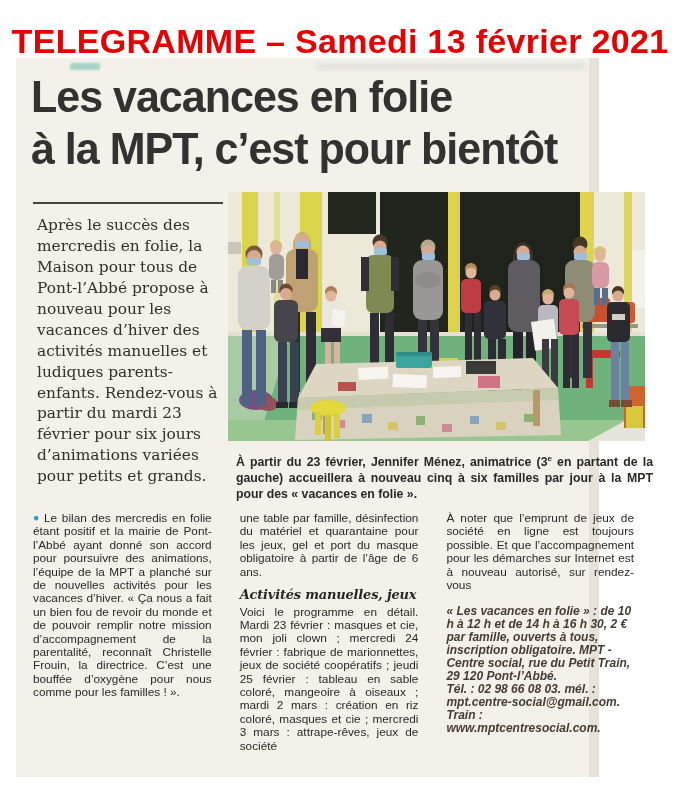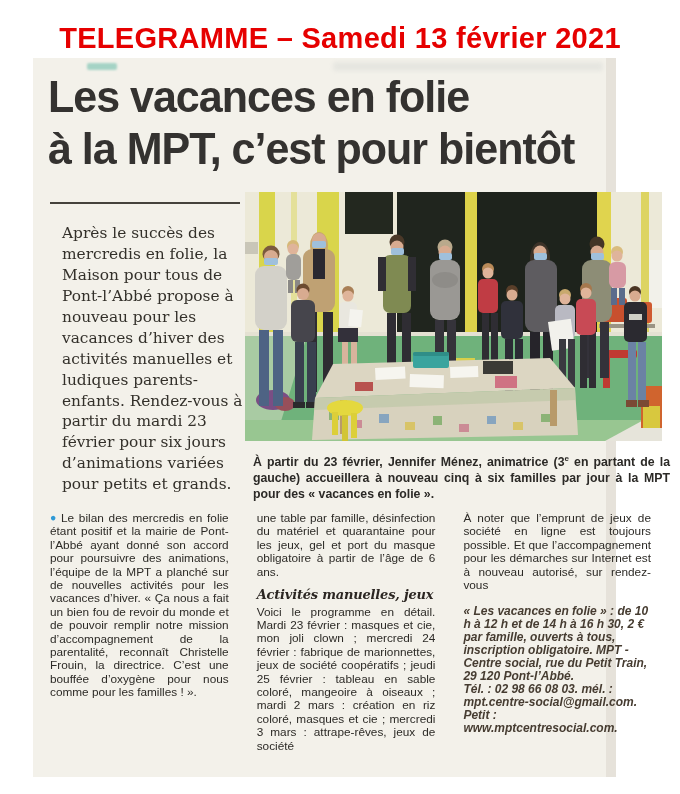--- a/index.html
+++ b/index.html
@@ -3,46 +3,46 @@
 <meta charset="utf-8">
 <style>
   html,body{margin:0;padding:0;}
   body{
     width:680px;height:794px;position:relative;overflow:hidden;
     background:#ffffff;
     font-family:"Liberation Sans",sans-serif;
   }
   .masthead{
     position:absolute;top:22px;left:0;width:100%;text-align:center;
-    font-family:"Liberation Sans",sans-serif;font-weight:bold;font-size:29px;
+    font-family:"Liberation Sans",sans-serif;font-weight:bold;font-size:34px;
     color:#e60000;letter-spacing:.3px;
   }
   .clipping{
-    position:absolute;left:33px;top:58px;width:583px;height:719px;
+    position:absolute;left:16px;top:58px;width:583px;height:719px;
     background:#f3f1ea;
   }
   .scan-shade{
     position:absolute;right:0;top:0;width:10px;height:100%;
     background:rgba(190,185,170,.25);
   }
   .ghost{position:absolute;background:#9aa5a8;opacity:.14;border-radius:2px;}
   .ghost1{left:300px;top:4px;width:270px;height:9px;filter:blur(2px);}
   .ghost2{left:560px;top:148px;width:60px;height:8px;filter:blur(2px);}
   .ghost3{left:54px;top:5px;width:30px;height:7px;background:#49b09a;opacity:.45;filter:blur(1px);}
   .headline{
     position:absolute;left:15px;top:12px;margin:0;width:610px;
     font-family:"Liberation Sans",sans-serif;font-weight:700;
     font-size:43px;line-height:1.2;letter-spacing:-1px;color:#343230;
   }
   .headline .hl{display:block;transform:scaleY(1.04);transform-origin:left top;}
   .rule{
     position:absolute;left:17px;top:144px;width:190px;height:2px;background:#45423c;
   }
   .lead{
-    position:absolute;left:17px;top:153px;width:197px;margin:12px;
+    position:absolute;left:17px;top:153px;width:197px;margin:4px;
     font-family:"DejaVu Serif",serif;font-size:15.4px;line-height:1.36;
     color:#33302a;
   }
   .photo{
     position:absolute;left:212px;top:134px;width:417px;height:249px;margin:0;
     overflow:hidden;background:#ece9d8;
   }
   .photo svg{display:block;width:100%;height:100%;}
   .caption{
     position:absolute;left:212px;top:388px;width:417px;margin:8px;
@@ -324,17 +324,17 @@
       <h2 class="subhead">
         <span>Activités manuelles, jeux</span><br>
       </h2>
       <p class="body">Voici le programme en détail. Mardi 23 février : masques et cie, mon joli clown ; mercredi 24 février : fabrique de marionnettes, jeux de société coopératifs ; jeudi 25 février : tableau en sable coloré, mangeoire à oiseaux ; mardi 2 mars : création en riz coloré, masques et cie ; mercredi 3 mars : attrape-rêves, jeux de société</p>
     </div>
     <div class="col c3">
       <p class="body">À noter que l’emprunt de jeux de société en ligne est toujours possible. Et que l’accompagnement pour les démarches sur Internet est à nouveau autorisé, sur rendez-vous</p>
       <div class="info">
         <p>« Les vacances en folie » : de 10 h à 12 h et de 14 h à 16 h 30, 2 € par famille, ouverts à tous, inscription obligatoire. MPT - Centre social, rue du Petit Train, 29 120 Pont-l’Abbé.</p>
         <p>Tél. : 02 98 66 08 03. mél. : mpt.centre-social@gmail.com.</p>
-        <p>Petit : www.mptcentresocial.com.</p>
+        <p>Train : www.mptcentresocial.com.</p>
       </div>
     </div>
   </div>
 </div>
 
 </body></html>

